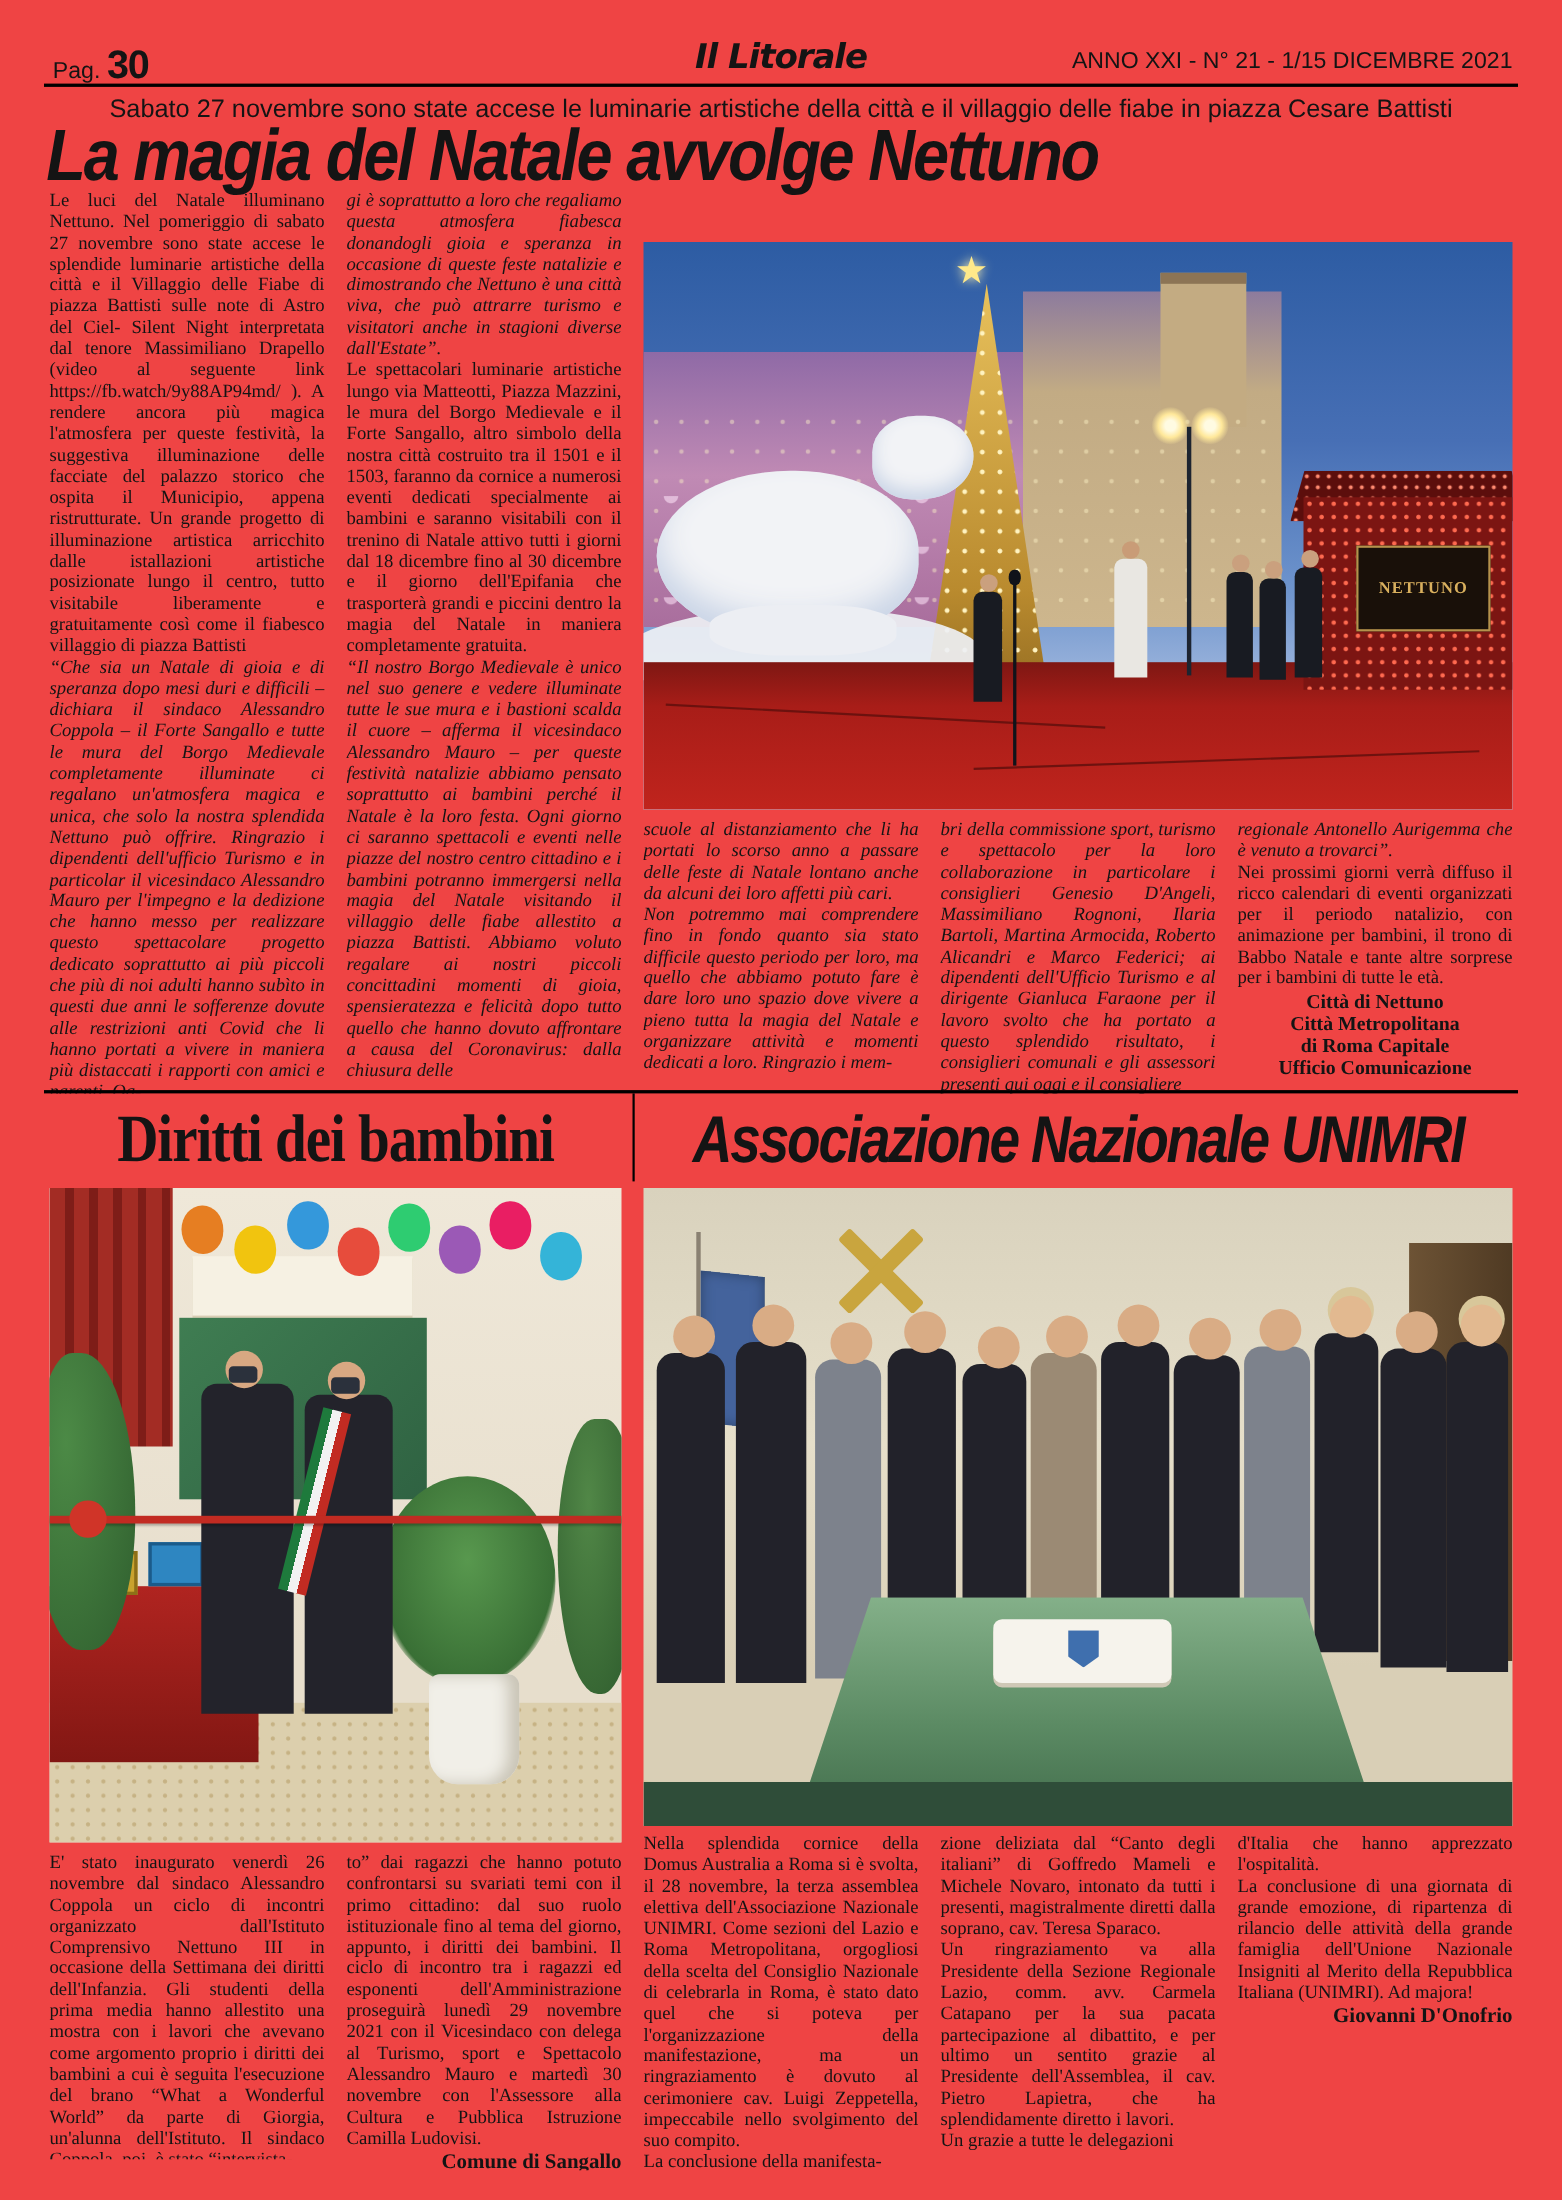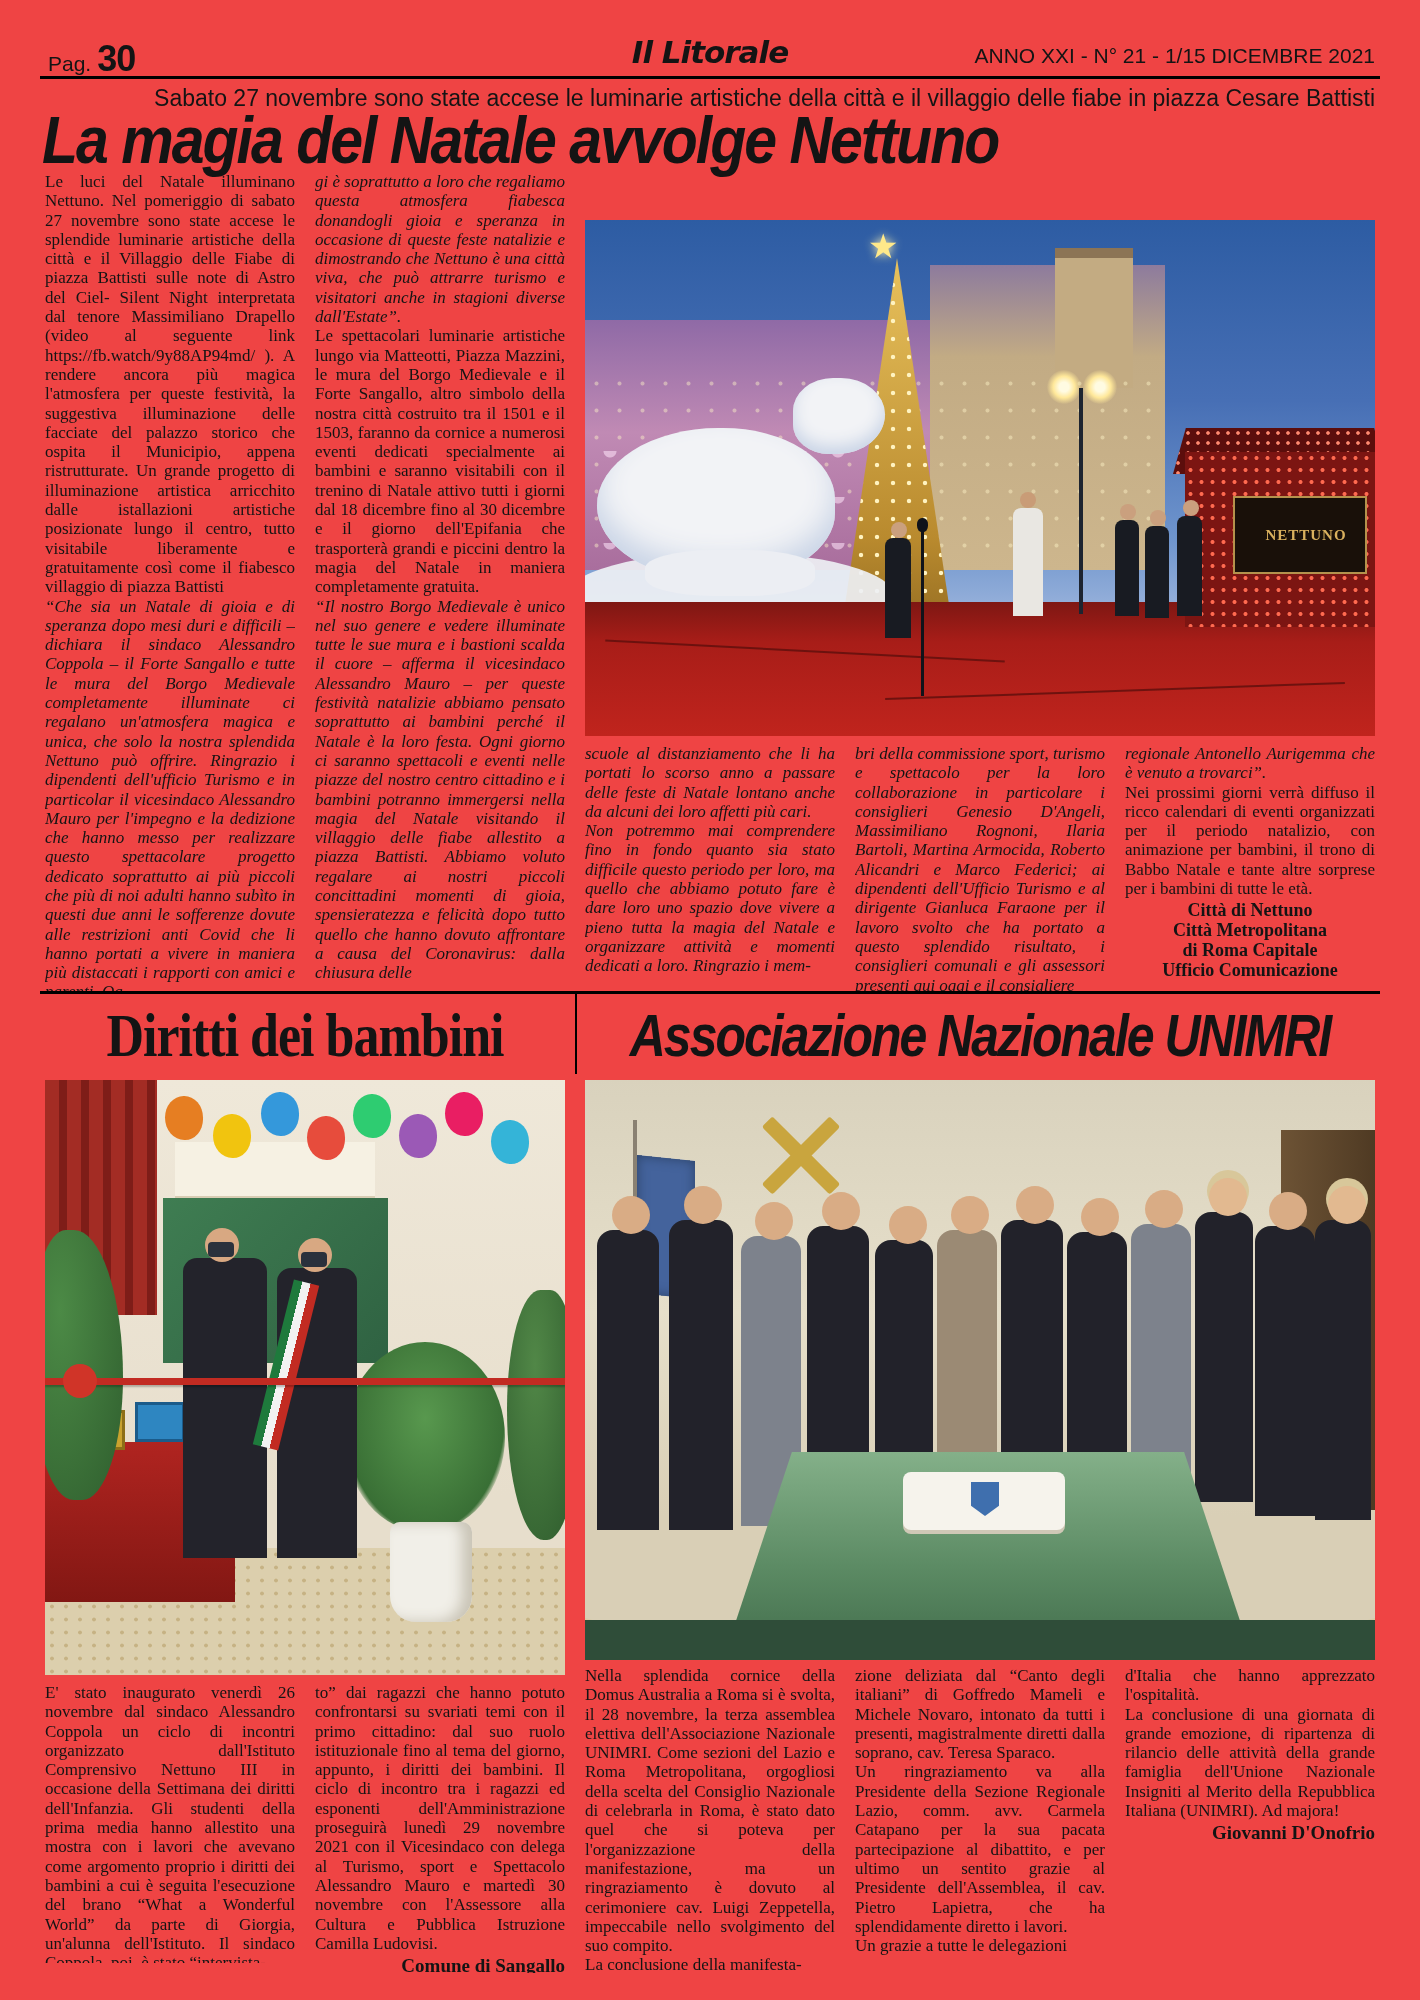--- a/index.html
+++ b/index.html
@@ -13,21 +13,21 @@
   .pagnum .lbl{font-size:21px;}
   .pagnum .num{font-size:36px;font-weight:bold;letter-spacing:-1px;}
   .masthead{left:0;top:34px;width:1420px;text-align:center;
             font-family:"DejaVu Sans",sans-serif;font-weight:900;font-style:italic;
             font-size:31px;letter-spacing:-1px;}
   .issue{right:45px;top:44px;font-family:"Liberation Sans",sans-serif;font-size:21px;}
   .toprule{left:40px;top:76px;width:1340px;height:3px;background:#000;}
 
   
   .kicker{left:45px;top:85px;width:1330px;font-family:"Liberation Sans",sans-serif;
-          font-size:23px;white-space:nowrap;display:flex;justify-content:flex-end;}
+          font-size:23px;white-space:nowrap;display:flex;justify-content:center;}
   .kicker span{flex:none;}
   .headline1{left:42px;top:103px;width:1336px;font-family:"Liberation Sans",sans-serif;
              font-weight:900;font-style:italic;font-size:59px;letter-spacing:-2px;
              transform:scaleY(1.12);transform-origin:top left;white-space:nowrap;
              display:flex;justify-content:space-between;}
 
   
   .col{overflow:hidden;}
   .col p{margin:0;font-size:17px;line-height:19.3px;text-align:justify;}
   .col p.it{font-style:italic;}
@@ -95,21 +95,21 @@
   .ph1 .fold2{left:300px;top:470px;width:460px;transform:rotate(-2deg);}
   .ph1 .hut{position:absolute;left:600px;top:232px;width:190px;height:175px;
        background:#7c1512 radial-gradient(circle,#ff6a50 1.6px,transparent 2.4px);
        background-size:11px 12px;}
   .ph1 .hutroof{position:absolute;left:588px;top:208px;width:214px;height:46px;
        background:#5c0e0c radial-gradient(circle,#ff8a70 1.4px,transparent 2.2px);
        background-size:10px 10px;clip-path:polygon(0 100%,6% 0,94% 0,100% 100%);}
   .ph1 .hutsign{position:absolute;left:648px;top:276px;width:118px;height:74px;
        background:#191009;border:2px solid #b5924c;display:flex;align-items:center;
        justify-content:center;color:#d9b05e;font-family:"Liberation Serif",serif;
-       font-size:15px;letter-spacing:1px;font-weight:bold;padding-left:12px;}
+       font-size:15px;letter-spacing:1px;font-weight:bold;}
   .ph1 .lamp-pole{position:absolute;left:494px;top:168px;width:4px;height:226px;background:#1d2430;}
   .ph1 .lamp-l,.ph1 .lamp-r{position:absolute;top:150px;width:34px;height:34px;border-radius:50%;
        background:radial-gradient(circle,#fffbe2 20%,#ffe89a 45%,rgba(255,230,150,0) 72%);}
   .ph1 .lamp-l{left:462px;} .ph1 .lamp-r{left:498px;}
   .ph1 .person{position:absolute;background:#181b22;border-radius:8px 8px 0 0;}
   .ph1 .person:before{content:"";position:absolute;left:22%;top:-16px;width:16px;height:16px;
        border-radius:50%;background:#caa07e;}
   .ph1 .coat{background:#e9e7e2;}
   .ph1 .coat:before{background:#c99c77;}
   .ph1 .mic{position:absolute;left:336px;top:306px;width:3px;height:170px;background:#10131a;}

